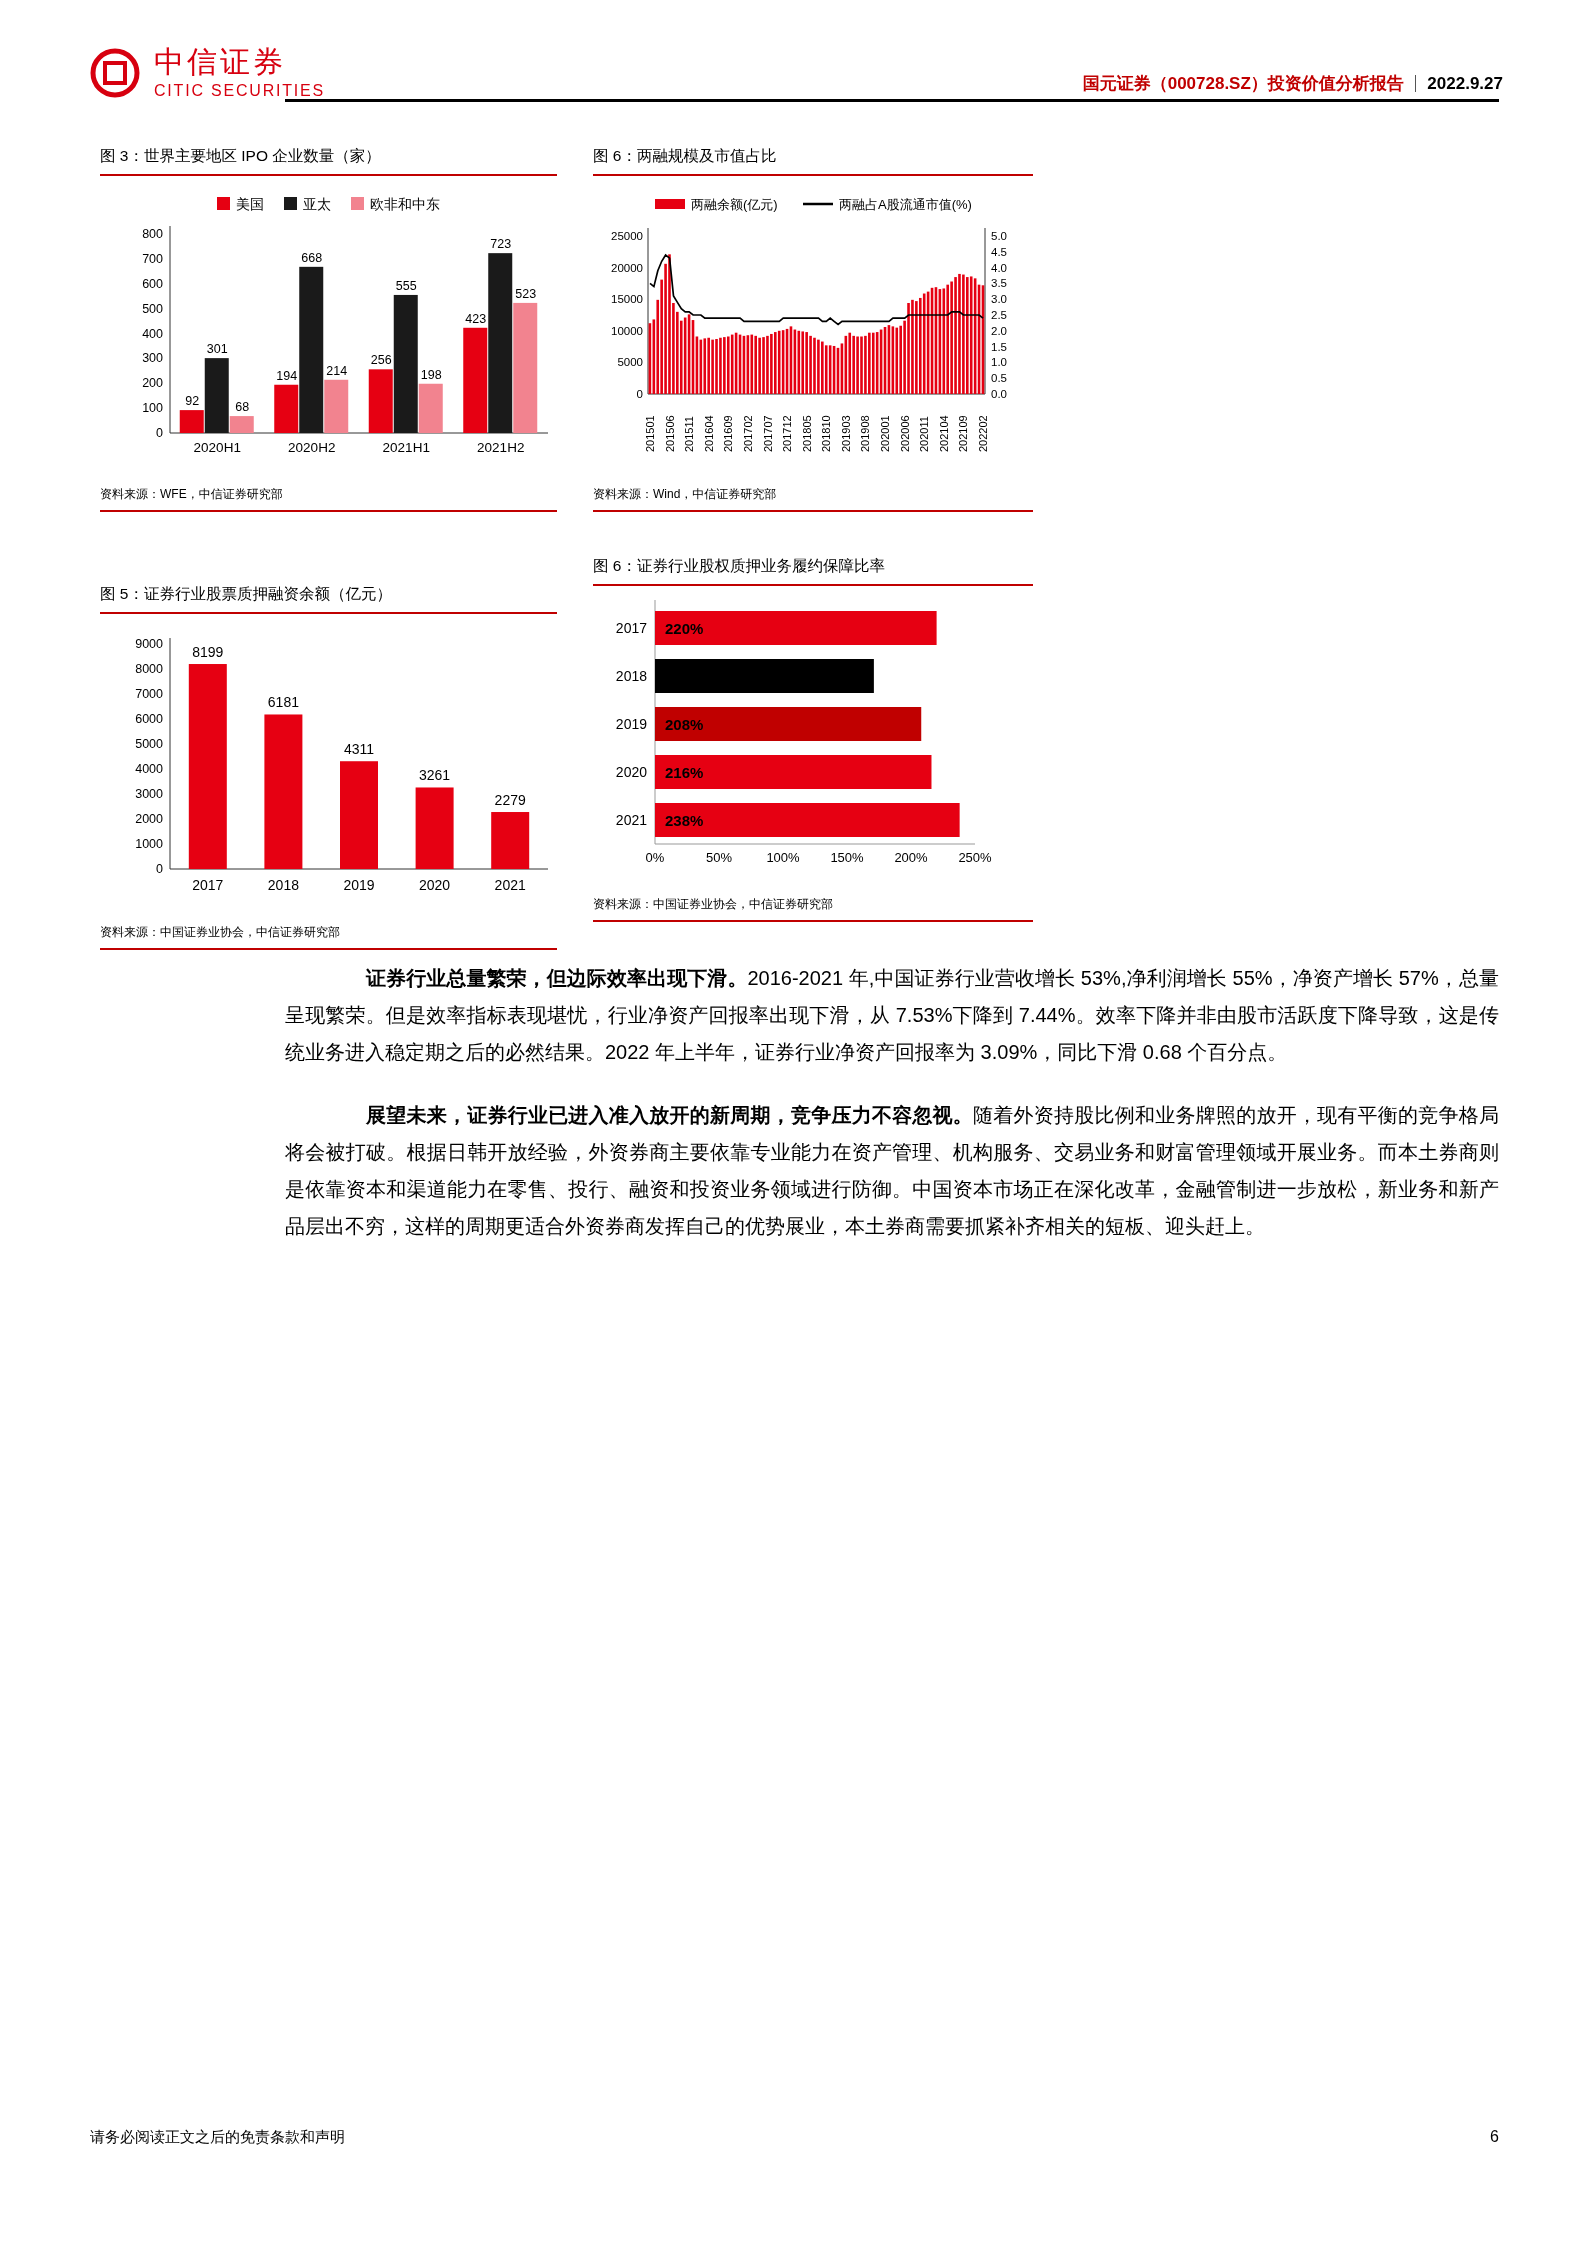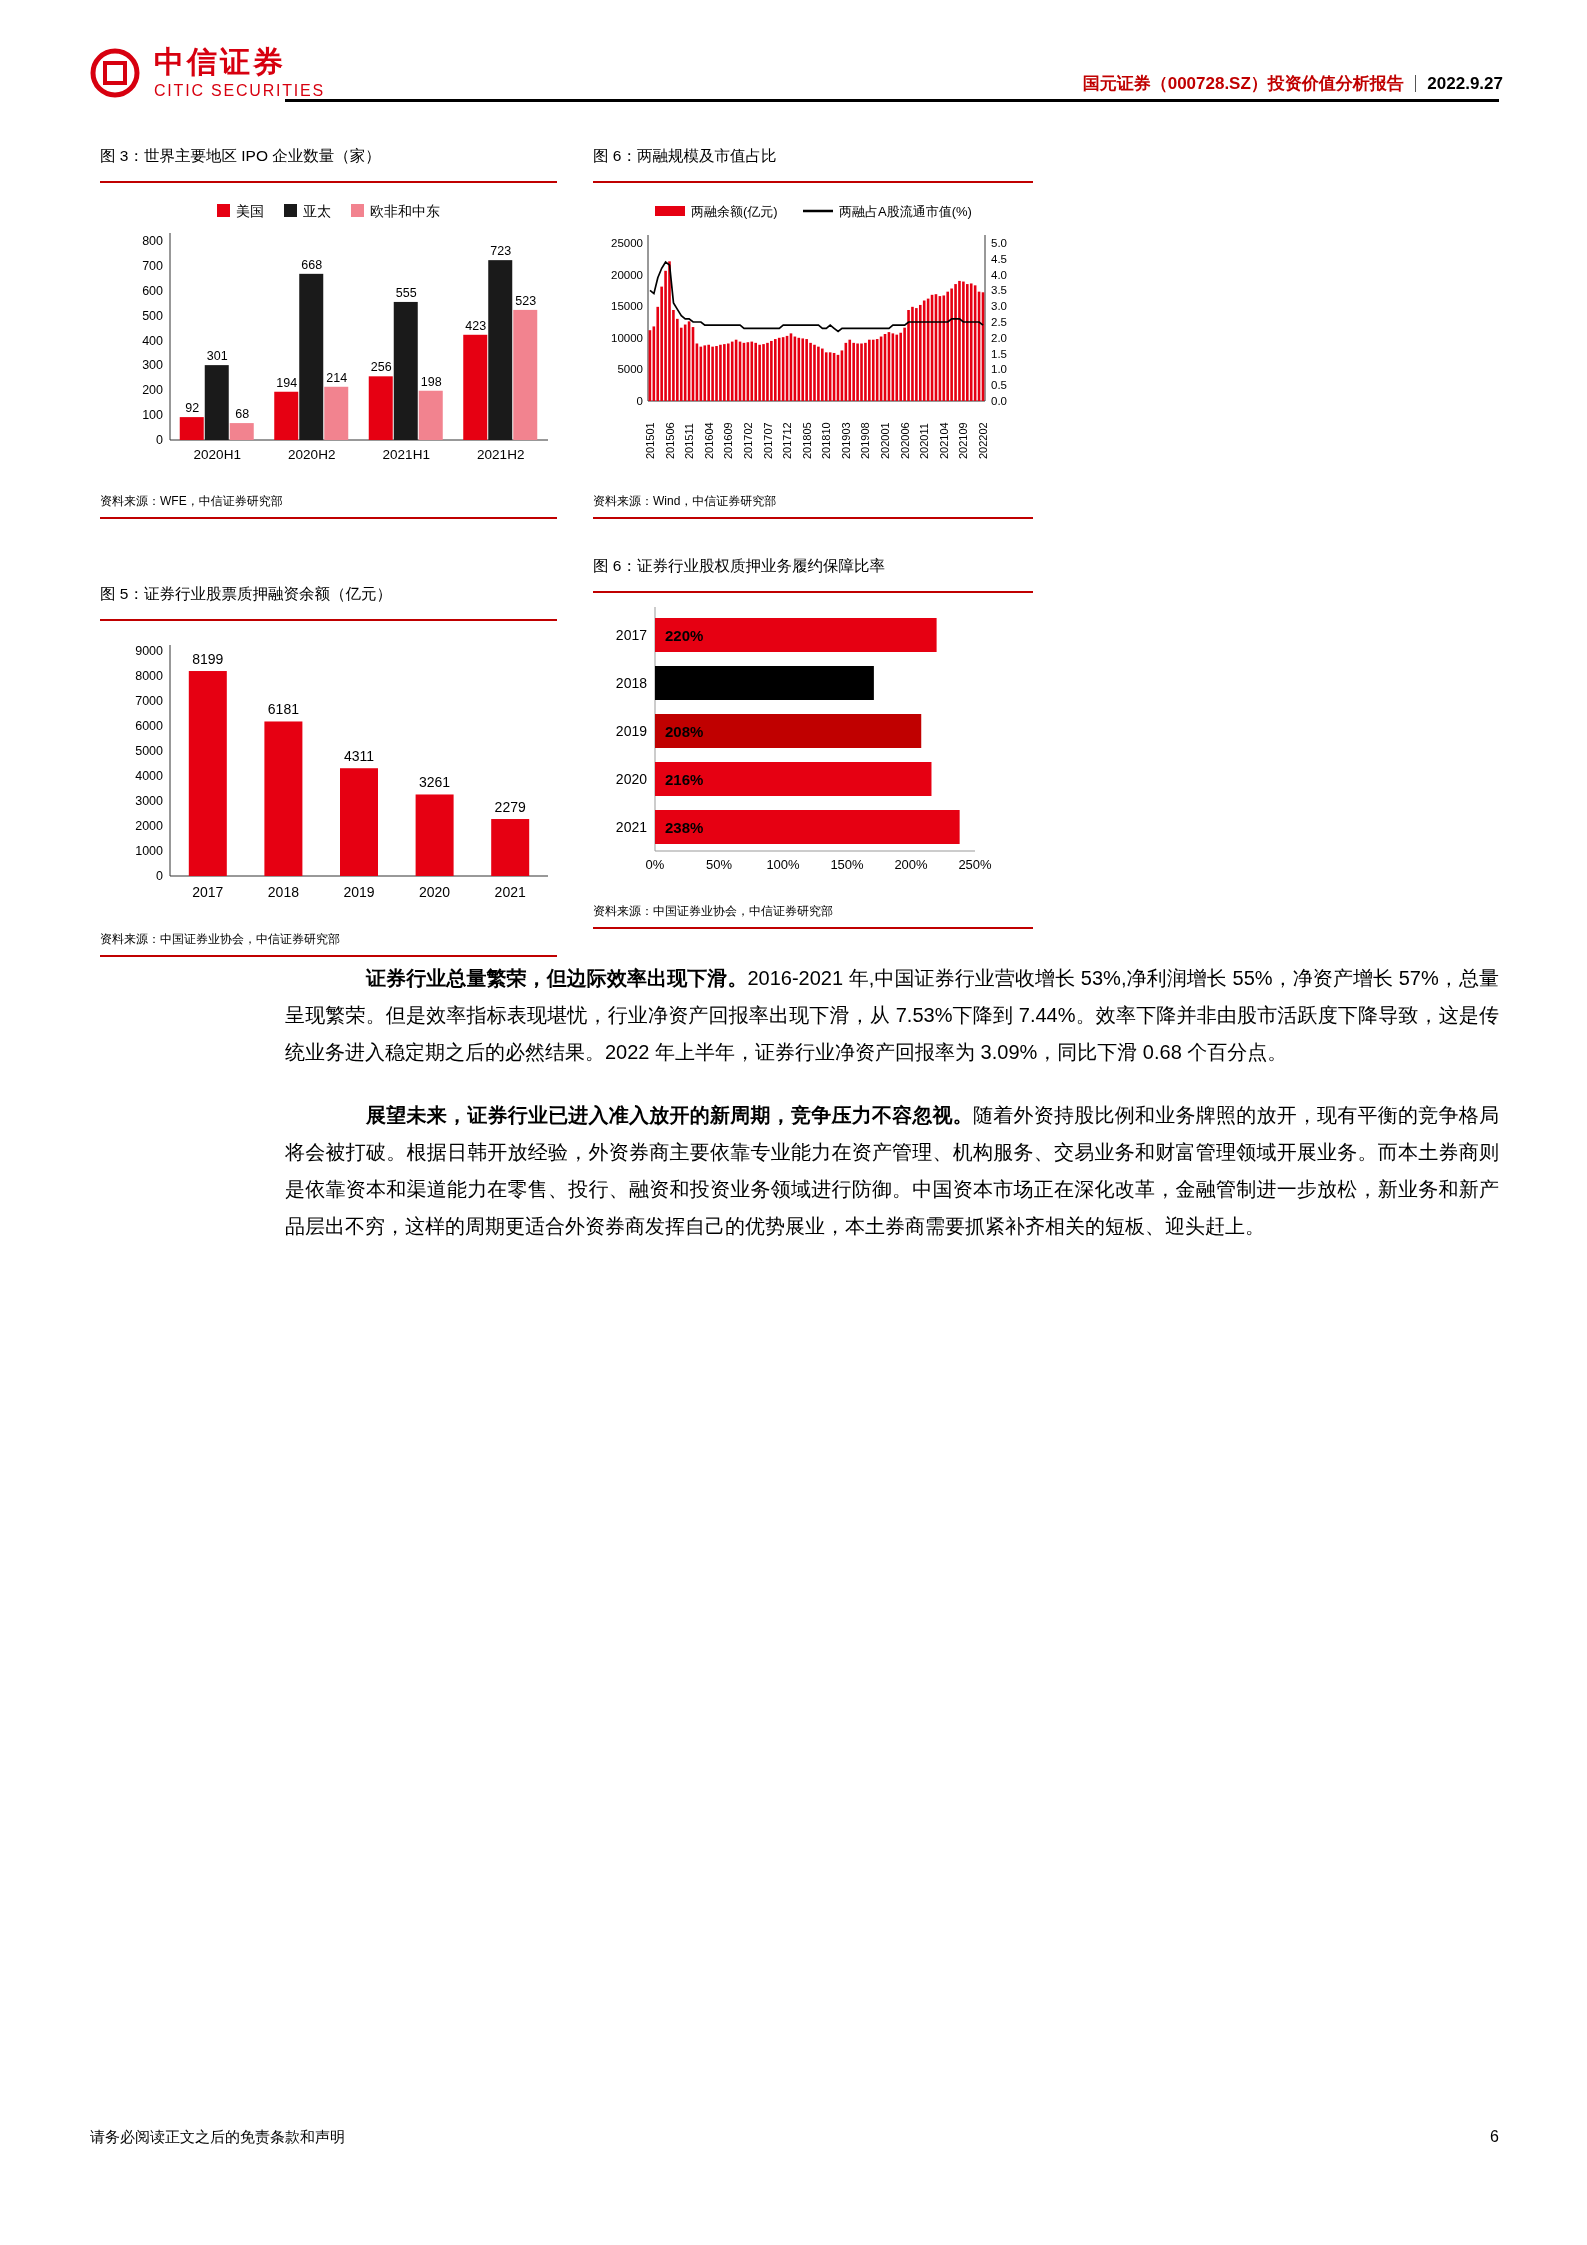--- a/index.html
+++ b/index.html
@@ -4,34 +4,34 @@
 <style>
   html,body { margin:0; padding:0; background:#fff; }
   .page {
     position:relative; width:1587px; height:2245px; background:#ffffff;
     font-family:"Liberation Sans","DejaVu Sans",sans-serif; color:#000; overflow:hidden;
   }
   
   .header-logo { position:absolute; left:88px; top:46px; display:flex; align-items:center; gap:12px; }
   .logo-mark svg { display:block; }
   .brand-text { display:flex; flex-direction:column; }
-  .brand-cn { font-size:30px; font-weight:bold; color:#d7000f; letter-spacing:3px; line-height:1.05; }
+  .brand-cn { font-size:30px; font-weight:normal; color:#d7000f; letter-spacing:3px; line-height:1.05; }
   .brand-en { font-size:16px; color:#d7000f; letter-spacing:1.8px; margin-top:4px; }
   .header-title { position:absolute; top:72px; right:84px; font-size:17px; font-weight:bold; white-space:nowrap; }
   .ht-red { color:#c00000; }
   .ht-divider { display:inline-block; width:1.5px; height:17px; background:#555; margin:0 11px; vertical-align:-3px; }
   .ht-date { color:#000; }
   .header-rule { position:absolute; left:285px; top:99px; width:1214px; height:3px; background:#000; }
   
   .figure { position:absolute; }
   #fig3-box { left:100px; top:146px; width:457px; }
   #fig4-box { left:593px; top:146px; width:440px; }
   #fig5-box { left:100px; top:584px; width:457px; }
   #fig6-box { left:593px; top:556px; width:440px; }
-  .fig-title { font-size:15.5px; padding-bottom:14px; border-bottom:2.5px solid #c00000; color:#000; }
+  .fig-title { font-size:15.5px; padding-bottom:7px; border-bottom:2.5px solid #c00000; color:#000; }
   .fig-chart { display:block; margin-top:2px; }
   .fig-source { font-size:12px; padding:8px 0 7px 0; border-bottom:2.5px solid #c00000; color:#000; }
   svg text { font-family:"Liberation Sans","DejaVu Sans",sans-serif; fill:#000; }
   
   .text-block { position:absolute; left:285px; top:960px; width:1214px; }
   .section-heading { font-size:22px; font-weight:bold; margin:0 0 22px 0; }
   .para { font-size:20px; line-height:37px; text-align:justify; text-indent:2em; margin:0 0 26px 0; }
   .para b { font-weight:bold;margin-left:41px; }
   
   .footer-disclaimer { position:absolute; left:90px; top:2128px; font-size:15px; }

